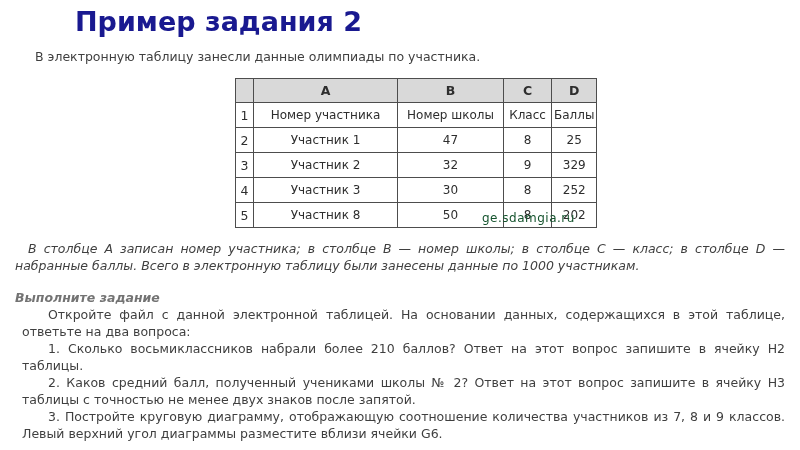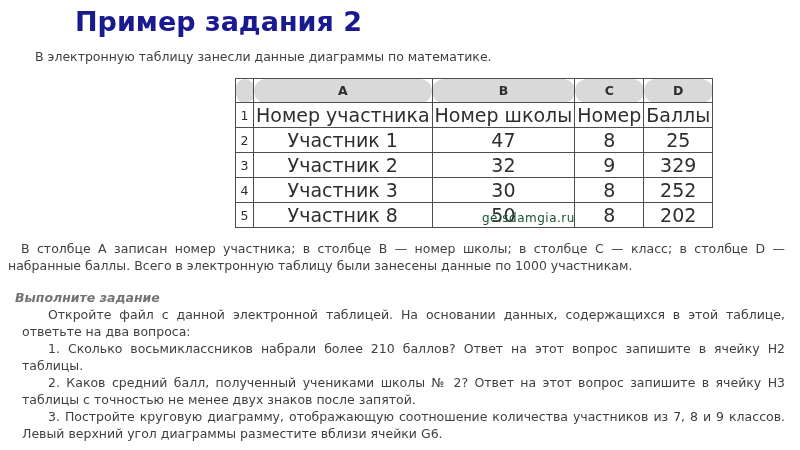--- a/index.html
+++ b/index.html
@@ -1,15 +1,15 @@
 <!DOCTYPE html>
 <html><head>
 <meta charset="utf-8">
 <style>
-  * { margin: 0; padding: 0; box-sizing: border-box; border-radius: 21px; }
+  * { margin: 0; padding: 0; box-sizing: border-box; }
   html, body { background: #ffffff; }
   body {
     width: 800px; height: 450px;
     font-family: "DejaVu Sans", "Liberation Sans", sans-serif;
     color: #3f3f3f;
     overflow: hidden;
   }
   .page {
     position: relative;
     width: 800px; height: 450px;
@@ -41,21 +41,21 @@
   table.sheet {
     border-collapse: collapse;
     table-layout: fixed;
     background: #ffffff;
   }
   table.sheet td, table.sheet th {
     border: 1px solid #4d4d4d;
     text-align: center;
     vertical-align: middle;
     font-weight: normal;
-    font-size: 19px;
+    font-size: 12px;
     color: #2e2e2e;
     padding: 0 2px;
     height: 25px;
     overflow: hidden;
     white-space: nowrap;
   }
   table.sheet tr.collets th {
     background: #d9d9d9;
     font-weight: bold;
     font-size: 12.5px;
@@ -73,23 +73,24 @@
   .watermark {
     position: absolute;
     left: 482px; top: 211px;
     font-size: 12px;
     color: #14532d;
     letter-spacing: 0.5px;
     pointer-events: none;
   }
   .desc-para {
     position: absolute;
-    left: 8px; right: 15px; top: 240px;
+    left: 15px; right: 15px; top: 240px;
     text-align: justify;
     text-indent: 13px;
+    font-style: italic;
   }
   .task-block {
     position: absolute;
     left: 15px; right: 15px; top: 289px;
   }
   .task-heading {
     font-size: 12.5px;
     line-height: 17px;
     font-weight: bold;
     font-style: italic;
@@ -101,21 +102,21 @@
     margin-left: 7px;
   }
 </style>
 </head>
 <body>
 
 <div class="page">
 
   <div class="title">Пример задания 2</div>
 
-  <p class="para intro-para">В электронную таблицу занесли данные диаграммы по математике.</p>
+  <p class="para intro-para">В электронную таблицу занесли данные олимпиады по участника.</p>
 
   <div class="sheet-wrap">
     <table class="sheet">
       <colgroup>
         <col class="col-corner">
           <col class="col-a">
           <col class="col-b">
           <col class="col-c">
           <col class="col-d">
       </colgroup>
@@ -124,21 +125,21 @@
         <th></th>
         <th>A</th>
         <th>B</th>
         <th>C</th>
         <th>D</th>
       </tr>
       <tr>
         <td class="rownum">1</td>
         <td>Номер участника</td>
         <td>Номер школы</td>
-        <td>Номер</td>
+        <td>Класс</td>
         <td>Баллы</td>
       </tr>
       <tr>
         <td class="rownum">2</td>
         <td>Участник 1</td>
         <td>47</td>
         <td>8</td>
         <td>25</td>
       </tr>
       <tr>

